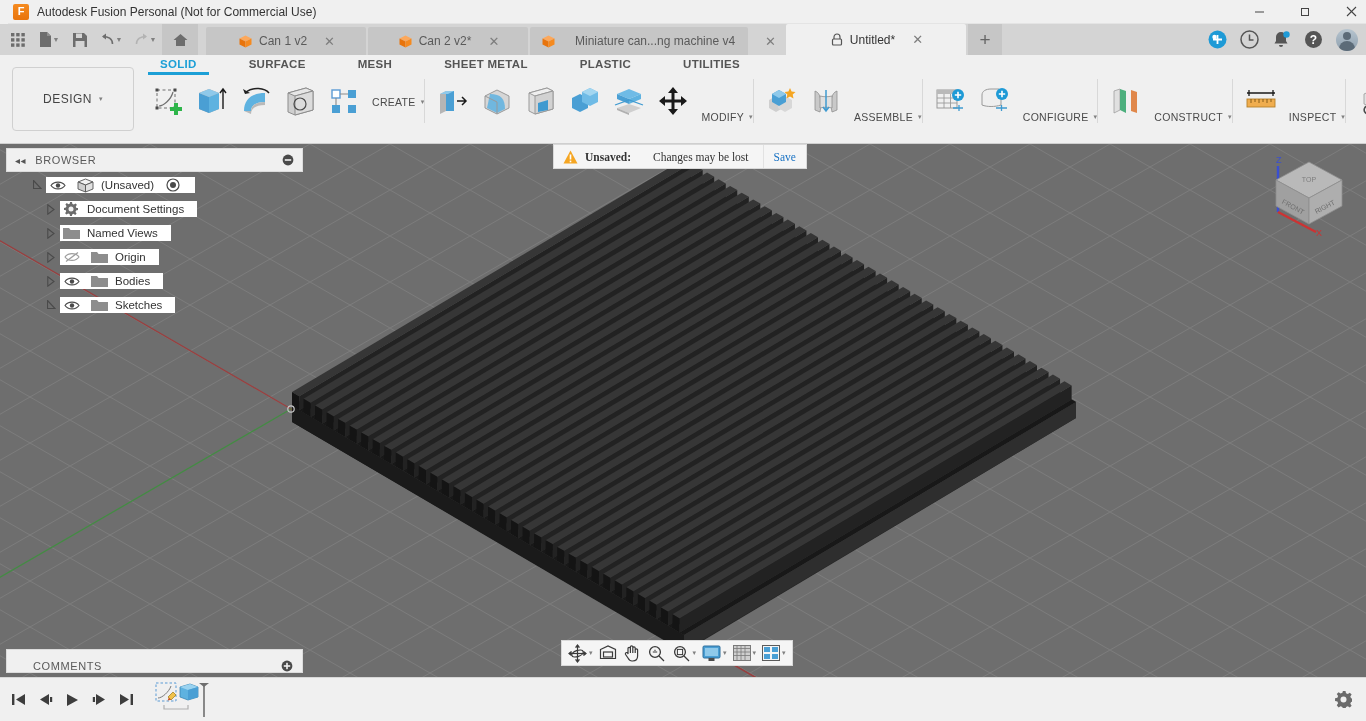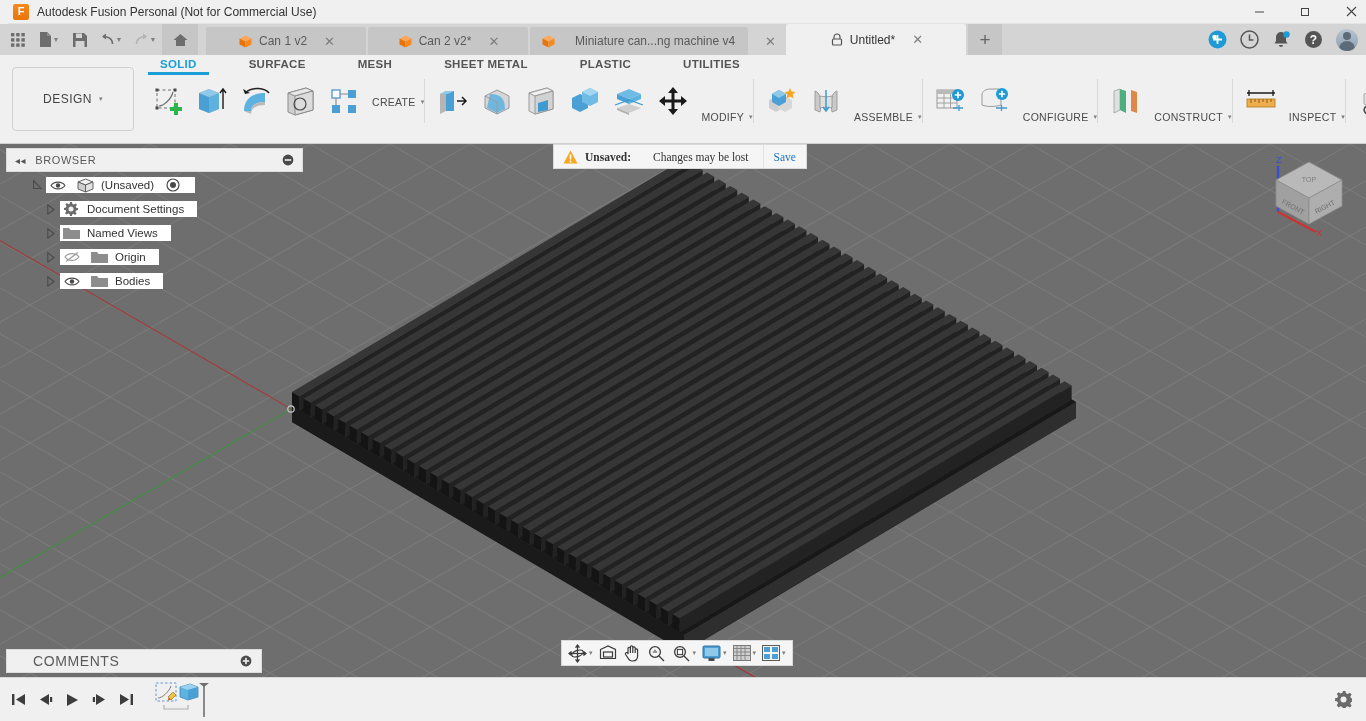--- a/index.html
+++ b/index.html
@@ -171,23 +171,23 @@
   }
   .node-pill .eye { width: 22px; display:flex; align-items:center; justify-content:center; }
   .node-pill .nicon { width: 20px; display:flex; align-items:center; justify-content:center; }
   .node-pill .nlabel { white-space: nowrap; padding-right: 2px; }
   .radio-dot {
     width: 22px; display: flex; align-items: center; justify-content: center;
   }
 
   
   .comments {
-    position: absolute; left: 6px; bottom: 4px; width: 256px; height: 24px;
+    position: absolute; left: 6px; bottom: 4px; width: 297px; height: 24px;
     background: #f0f0f0; border: 1px solid #dcdcdc; display: flex;
-    align-items: center; font-size: 14px; color: #5a5a5a; letter-spacing: .6px;
+    align-items: flex-end; font-size: 11px; color: #5a5a5a; letter-spacing: .6px;
     z-index: 20;
   }
   .comments .clabel { margin-left: 26px; }
   .comments .plus-ic { margin-left: auto; margin-right: 9px; }
 
   
   .navbar {
     position: absolute; left: 561px; bottom: 11px; height: 26px;
     background: #f5f5f5; border: 1px solid #d9d9d9; display: flex;
     align-items: center; padding: 0 3px; z-index: 20;
@@ -955,20 +955,41 @@
             </span>
             <span class="nicon">
               <svg width="17" height="13" viewBox="0 0 17 13" fill="#8d8d8d">
                   <path d="M0 1 h6 l1.6 2 H17 v9 H0 z"></path>
                 </svg>
             </span>
             <span class="nlabel">Bodies</span>
           </div>
         </div>
 
+        <div class="node" style="padding-left:36px;">
+          <span class="arrow">
+            <svg width="9" height="10" viewBox="0 0 9 10">
+                <path d="M0.5 0.5 L8 8.5 L0.5 8.5 z" fill="none" stroke="#4a4a4a" stroke-width="1.1"></path>
+              </svg>
+          </span>
+          <div class="node-pill">
+            <span class="eye">
+              <svg width="16" height="11" viewBox="0 0 16 11">
+                  <path d="M1 5.5 C4 1 12 1 15 5.5 C12 10 4 10 1 5.5 z" fill="none" stroke="#4a4a4a" stroke-width="1.1"></path>
+                  <circle cx="8" cy="5.5" r="2.2" fill="#4a4a4a"></circle>
+                </svg>
+            </span>
+            <span class="nicon">
+              <svg width="17" height="13" viewBox="0 0 17 13" fill="#8d8d8d">
+                  <path d="M0 1 h6 l1.6 2 H17 v9 H0 z"></path>
+                </svg>
+            </span>
+            <span class="nlabel">Sketches</span>
+          </div>
+        </div>
 
 
       </div>
     </div>
 
     <div class="comments">
       <span class="clabel">COMMENTS</span>
       <span class="plus-ic">
         <svg width="12" height="12" viewBox="0 0 12 12">
             <circle cx="6" cy="6" r="5.4" fill="#4a4a4a"></circle>

